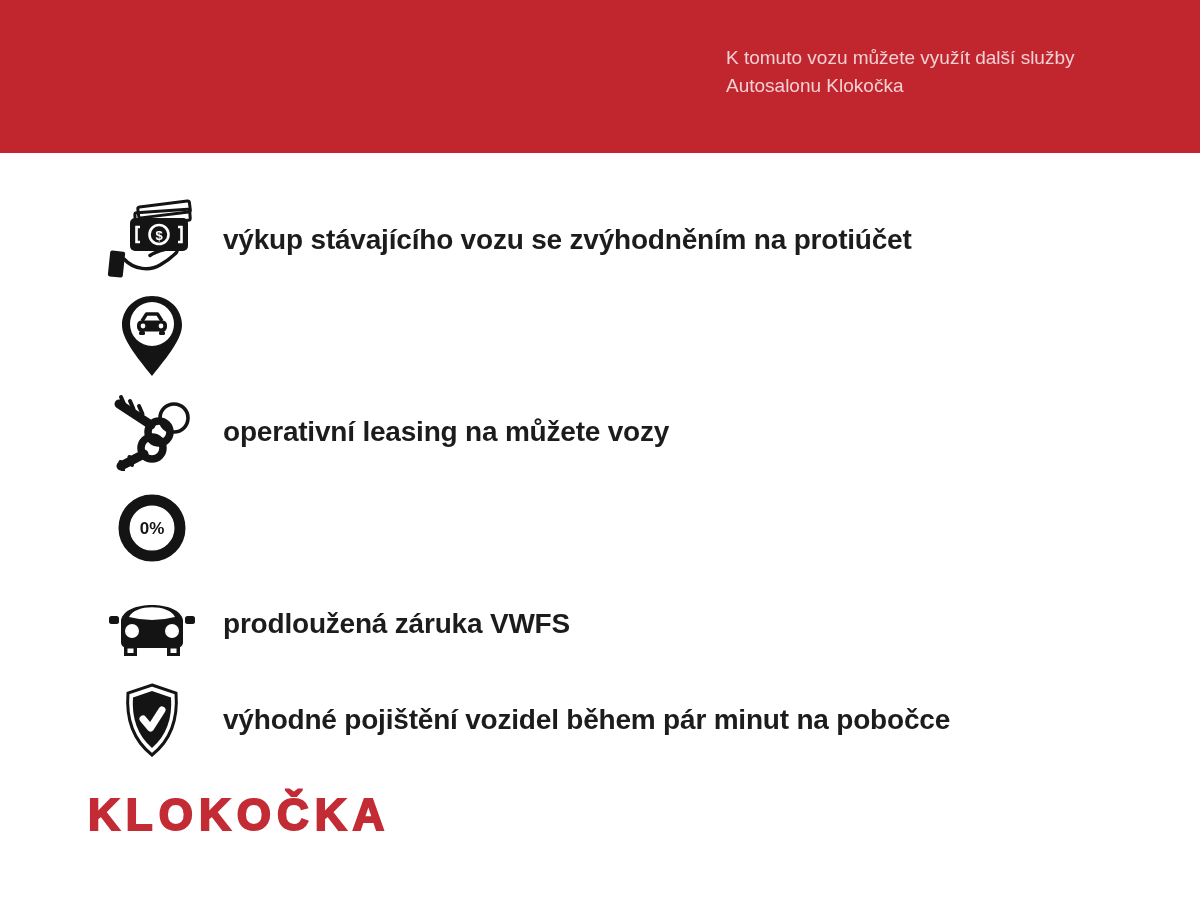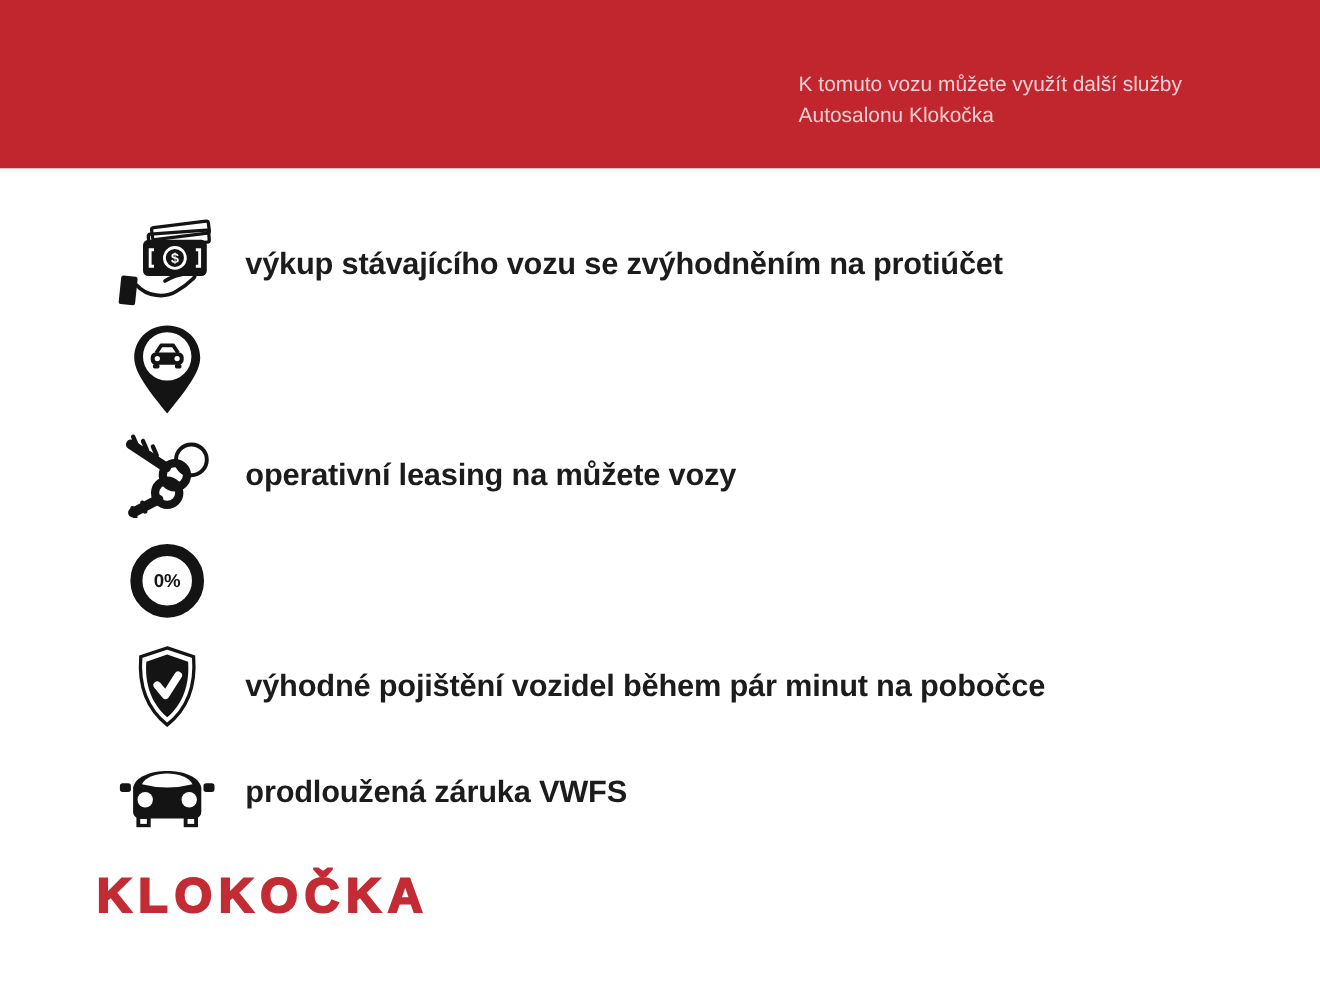--- a/index.html
+++ b/index.html
@@ -17,21 +17,21 @@
     width: 1200px; height: 153px;
     background: #c1262f;
   }
   .header-title {
     position: absolute; left: 88px; top: 44px;
     font-size: 58px; font-weight: bold;
     color: #ffffff; letter-spacing: 2.5px;
     white-space: nowrap;
   }
   .header-subtitle {
-    position: absolute; left: 726px; top: 64px;
+    position: absolute; left: 726px; top: 44px;
     font-size: 19px; line-height: 28px;
     color: #f3d0d3;
   }
 
   
   .services {
     position: absolute; top: 192px; left: 0; width: 1200px;
   }
   .service-row {
     height: 96px;
@@ -125,42 +125,42 @@
     <div class="icon-cell">
       <svg width="72" height="72" viewBox="0 0 72 72">
         <circle cx="36" cy="36" r="28" fill="none" stroke="#141414" stroke-width="11"></circle>
         <text x="36" y="42" text-anchor="middle" font-size="17" font-weight="bold" font-family="Liberation Sans, sans-serif" fill="#141414">0%</text>
       </svg>
     </div>
   </div>
 
   <div class="service-row">
     <div class="icon-cell">
-      <svg width="68" height="76" viewBox="0 0 68 76">
-        <path d="M34 3 L58 11 C60 36 53 58 34 73 C15 58 8 36 10 11 Z" fill="none" stroke="#141414" stroke-width="3"></path>
-        <path d="M34 9 L53 15.5 C54.5 36 48.5 53.5 34 66 C19.5 53.5 13.5 36 15 15.5 Z" fill="#141414"></path>
-        <path d="M25 37 l7.5 9 L44 28" fill="none" stroke="#ffffff" stroke-width="7" stroke-linecap="round" stroke-linejoin="round"></path>
-      </svg>
-    </div>
-    <div class="service-label">výhodné pojištění vozidel během pár minut na pobočce</div>
-  </div>
-
-  <div class="service-row">
-    <div class="icon-cell">
       <svg width="90" height="68" viewBox="0 0 90 68">
         <rect x="2" y="26" width="10" height="8" rx="2.5" fill="#141414"></rect>
         <rect x="78" y="26" width="10" height="8" rx="2.5" fill="#141414"></rect>
         <path d="M14 30 C18 10 72 10 76 30 L76 52 C76 56 73 58 69 58 L21 58 C17 58 14 56 14 52 Z" fill="#141414"></path>
         <path d="M22 27 C28 14 62 14 68 27 Q45 33 22 27 Z" fill="#ffffff"></path>
         <circle cx="25" cy="41" r="7" fill="#ffffff"></circle>
         <circle cx="65" cy="41" r="7" fill="#ffffff"></circle>
         <rect x="17" y="56" width="13" height="10" fill="#141414"></rect>
         <rect x="60" y="56" width="13" height="10" fill="#141414"></rect>
         <rect x="20.5" y="58.5" width="6" height="4.5" fill="#ffffff"></rect>
         <rect x="63.5" y="58.5" width="6" height="4.5" fill="#ffffff"></rect>
       </svg>
     </div>
     <div class="service-label">prodloužená záruka VWFS</div>
   </div>
 
+  <div class="service-row">
+    <div class="icon-cell">
+      <svg width="68" height="76" viewBox="0 0 68 76">
+        <path d="M34 3 L58 11 C60 36 53 58 34 73 C15 58 8 36 10 11 Z" fill="none" stroke="#141414" stroke-width="3"></path>
+        <path d="M34 9 L53 15.5 C54.5 36 48.5 53.5 34 66 C19.5 53.5 13.5 36 15 15.5 Z" fill="#141414"></path>
+        <path d="M25 37 l7.5 9 L44 28" fill="none" stroke="#ffffff" stroke-width="7" stroke-linecap="round" stroke-linejoin="round"></path>
+      </svg>
+    </div>
+    <div class="service-label">výhodné pojištění vozidel během pár minut na pobočce</div>
+  </div>
+
 </div>
 
 <div class="footer-logo">KLOKOČKA</div>
 
 </body></html>

